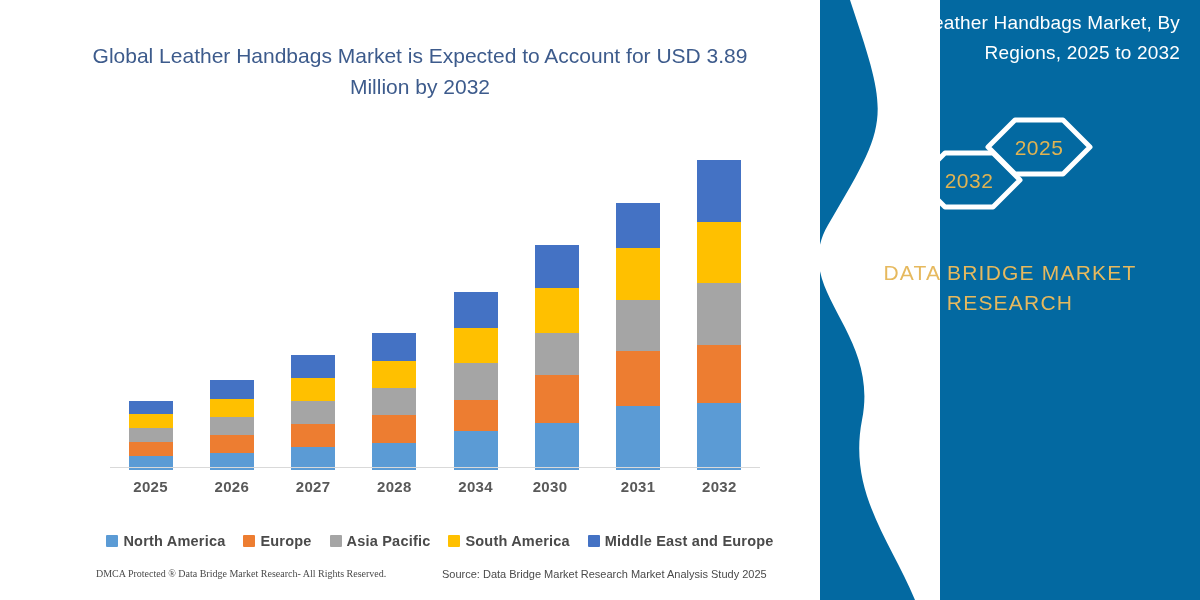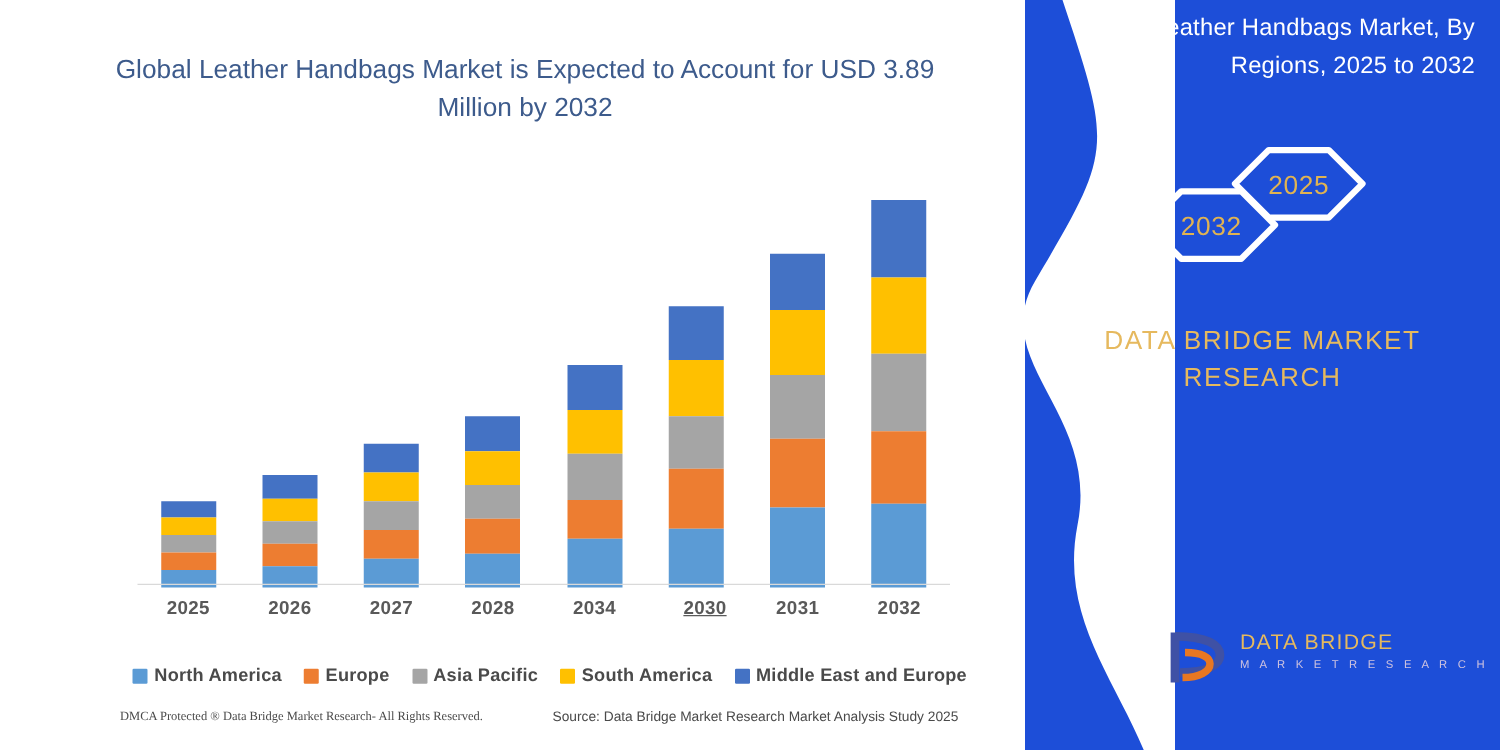--- a/index.html
+++ b/index.html
@@ -7,21 +7,21 @@
     width:1200px;height:600px;
     background:#ffffff;
     font-family:"Liberation Sans", sans-serif;
     overflow:hidden;
   }
   #root{position:relative;width:1200px;height:600px;}
 
   
   .right-panel{
     position:absolute;top:0;right:0;width:380px;height:600px;
-    background:#1d4ed8;
+    background:#0369a1;
     overflow:hidden;
   }
   .panel-curve{
     position:absolute;top:0;left:0;width:120px;height:600px;
   }
   .panel-title{
     position:absolute;top:8px;right:20px;width:330px;
     text-align:right;
     color:#ffffff;
     font-size:19px;line-height:30px;
@@ -165,21 +165,21 @@
         <div class="seg" style="height: 67px; background: rgb(91, 155, 213);"></div>
       </div>
     </div>
   <div class="axis-line"></div>
   <div class="xlabels" id="xlabels">
       <div class="xlabel" style="left: 0.625px;">2025</div>
       <div class="xlabel" style="left: 81.875px;">2026</div>
       <div class="xlabel" style="left: 163.125px;">2027</div>
       <div class="xlabel" style="left: 244.375px;">2028</div>
       <div class="xlabel" style="left: 325.625px;">2034</div>
-      <div class="xlabel" style="left: 414px; text-decoration: underline;">2030</div>
+      <div class="xlabel" style="left: 400px;">2030</div>
       <div class="xlabel" style="left: 488.125px;">2031</div>
       <div class="xlabel" style="left: 569.375px;">2032</div>
     </div>
 
   <div class="legend" id="legend">
       <div class="legend-item">
         <span class="legend-swatch" style="background: rgb(91, 155, 213);"></span>
         <span class="legend-label">North America</span>
       </div>
       <div class="legend-item">
@@ -224,24 +224,15 @@
           <text class="hex-text" x="139" y="50" text-anchor="middle">2025</text>
         </g>
       </svg>
     </div>
 
     <div class="brand">
       <div>DATA BRIDGE MARKET</div>
       <div>RESEARCH</div>
     </div>
 
-    <div class="logo-block">
-      <svg class="logo-mark" viewBox="0 0 52 52">
-        <path d="M8,6 L8,46" stroke="#3f51a5" stroke-width="7" fill="none"></path>
-        <path d="M8,9 C34,9 44,16 44,24 C44,32 34,38 12,38" stroke="#3f51a5" stroke-width="7" fill="none"></path>
-        <path d="M16,22 C30,22 36,26 36,31 C36,37 28,42 14,42" stroke="#e87722" stroke-width="6" fill="none"></path>
-      </svg>
-      <div class="logo-text-1">DATA BRIDGE</div>
-      <div class="logo-text-2">M A R K E T   R E S E A R C H</div>
-    </div>
 
   </div>
 </div>
 
 </body></html>

